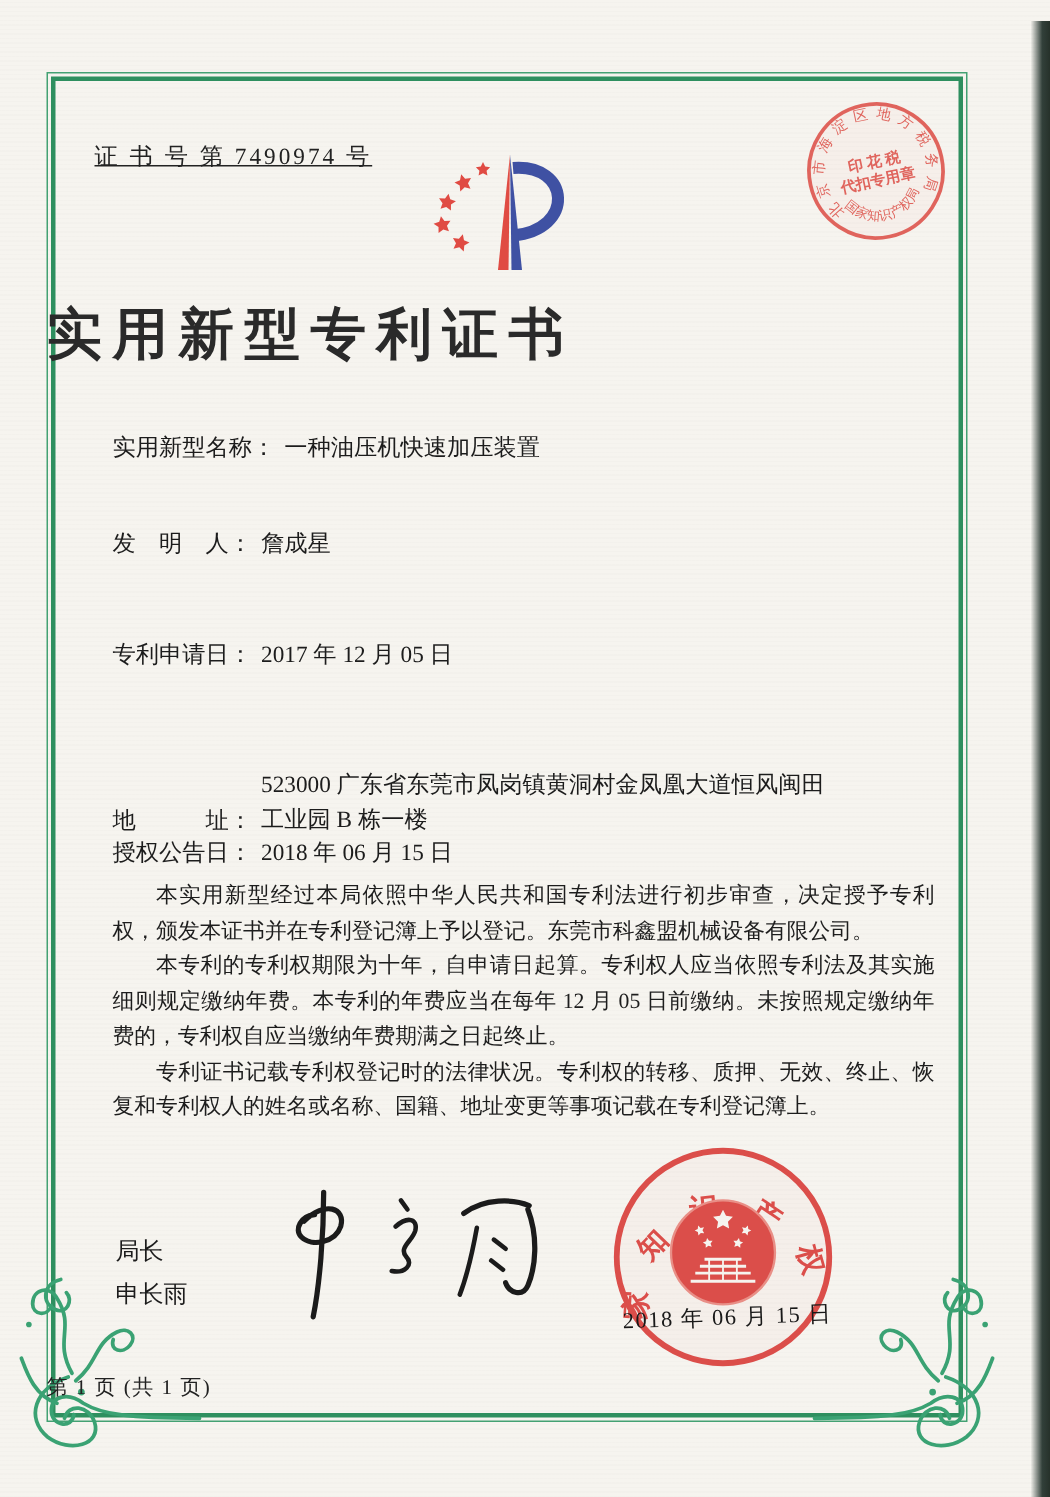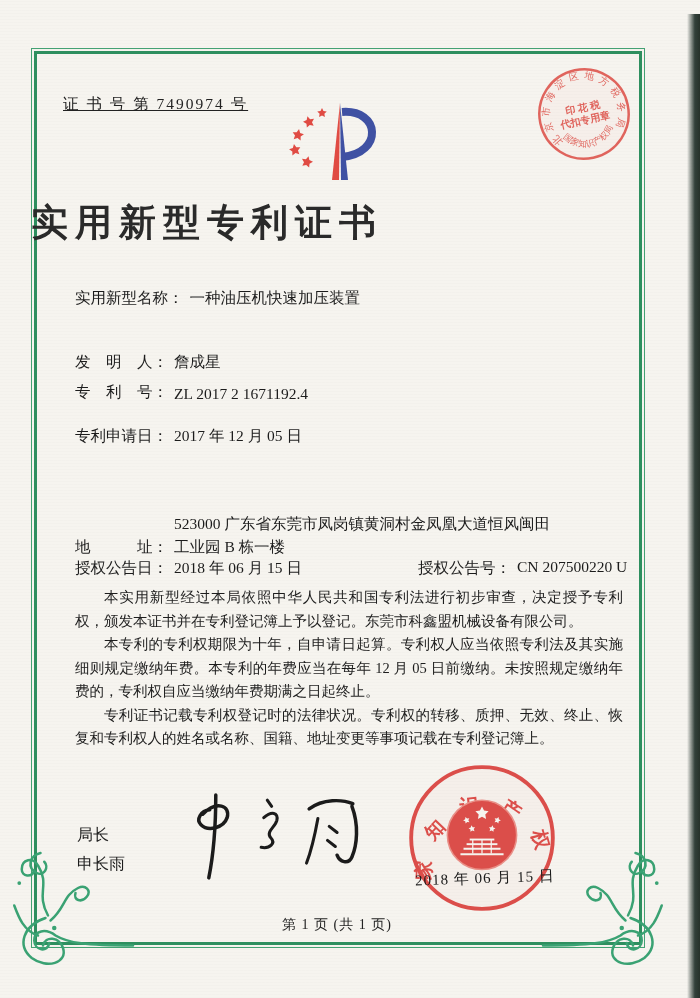--- a/index.html
+++ b/index.html
@@ -53,21 +53,21 @@
     font-size:16px;line-height:29px;color:#1c1c1c;
   }
   .signature-svg{position:absolute;left:178px;top:788px;z-index:5;}
   .seal-svg{position:absolute;left:405px;top:761px;z-index:4;opacity:0.92;}
   .seal-date{
     position:absolute;left:403px;top:869px;width:164px;text-align:center;z-index:5;
     font-size:15px;color:#191919;letter-spacing:1px;transform:rotate(-2deg);white-space:nowrap;
   }
   .tax-stamp-svg{position:absolute;left:536px;top:66px;z-index:5;opacity:0.88;}
   .footer{
-    position:absolute;left:31px;top:916px;width:612px;text-align:center;z-index:4;
+    position:absolute;left:31px;top:916px;width:612px;text-align:left;z-index:4;
     font-size:14px;color:#222;letter-spacing:1px;
   }
 </style>
 </head>
 <body>
 
 <div class="page">
 
   <div class="scan-edge"></div>
 
@@ -113,42 +113,34 @@
   <div class="title">实用新型专利证书</div>
 
   <div class="field-row" style="top:288px">
     <span class="f-label">实用新型名称：</span>
     <span class="f-value">一种油压机快速加压装置</span>
   </div>
   <div class="field-row" style="top:352px">
     <span class="f-label">发　明　人：</span>
     <span class="f-value">詹成星</span>
   </div>
-  <div class="field-row" style="top:382px">
-    <span class="f-label">专　利　号：</span>
-    <span class="f-value">ZL 2017 2 1671192.4</span>
-  </div>
   <div class="field-row" style="top:426px">
     <span class="f-label">专利申请日：</span>
     <span class="f-value">2017 年 12 月 05 日</span>
   </div>
   <div class="field-row" style="top:512px">
     <span class="f-label">地　　　址：</span>
     <span class="addr-block">
       <span>523000 广东省东莞市凤岗镇黄洞村金凤凰大道恒风闽田</span><br>
       <span>工业园 B 栋一楼</span>
     </span>
   </div>
   <div class="field-row" style="top:558px;width:548px">
     <span class="f-label">授权公告日：</span>
     <span class="f-value">2018 年 06 月 15 日</span>
-    <span class="grant-row-right">
-      <span class="f-label">授权公告号：</span>
-      <span class="f-value">CN 207500220 U</span>
-    </span>
   </div>
 
   <div class="body-text">
     <p>本实用新型经过本局依照中华人民共和国专利法进行初步审查，决定授予专利权，颁发本证书并在专利登记簿上予以登记。东莞市科鑫盟机械设备有限公司。</p>
     <p>本专利的专利权期限为十年，自申请日起算。专利权人应当依照专利法及其实施细则规定缴纳年费。本专利的年费应当在每年 12 月 05 日前缴纳。未按照规定缴纳年费的，专利权自应当缴纳年费期满之日起终止。</p>
     <p>专利证书记载专利权登记时的法律状况。专利权的转移、质押、无效、终止、恢复和专利权人的姓名或名称、国籍、地址变更等事项记载在专利登记簿上。</p>
   </div>
 
   <div class="signer">
     <div>局长</div>

